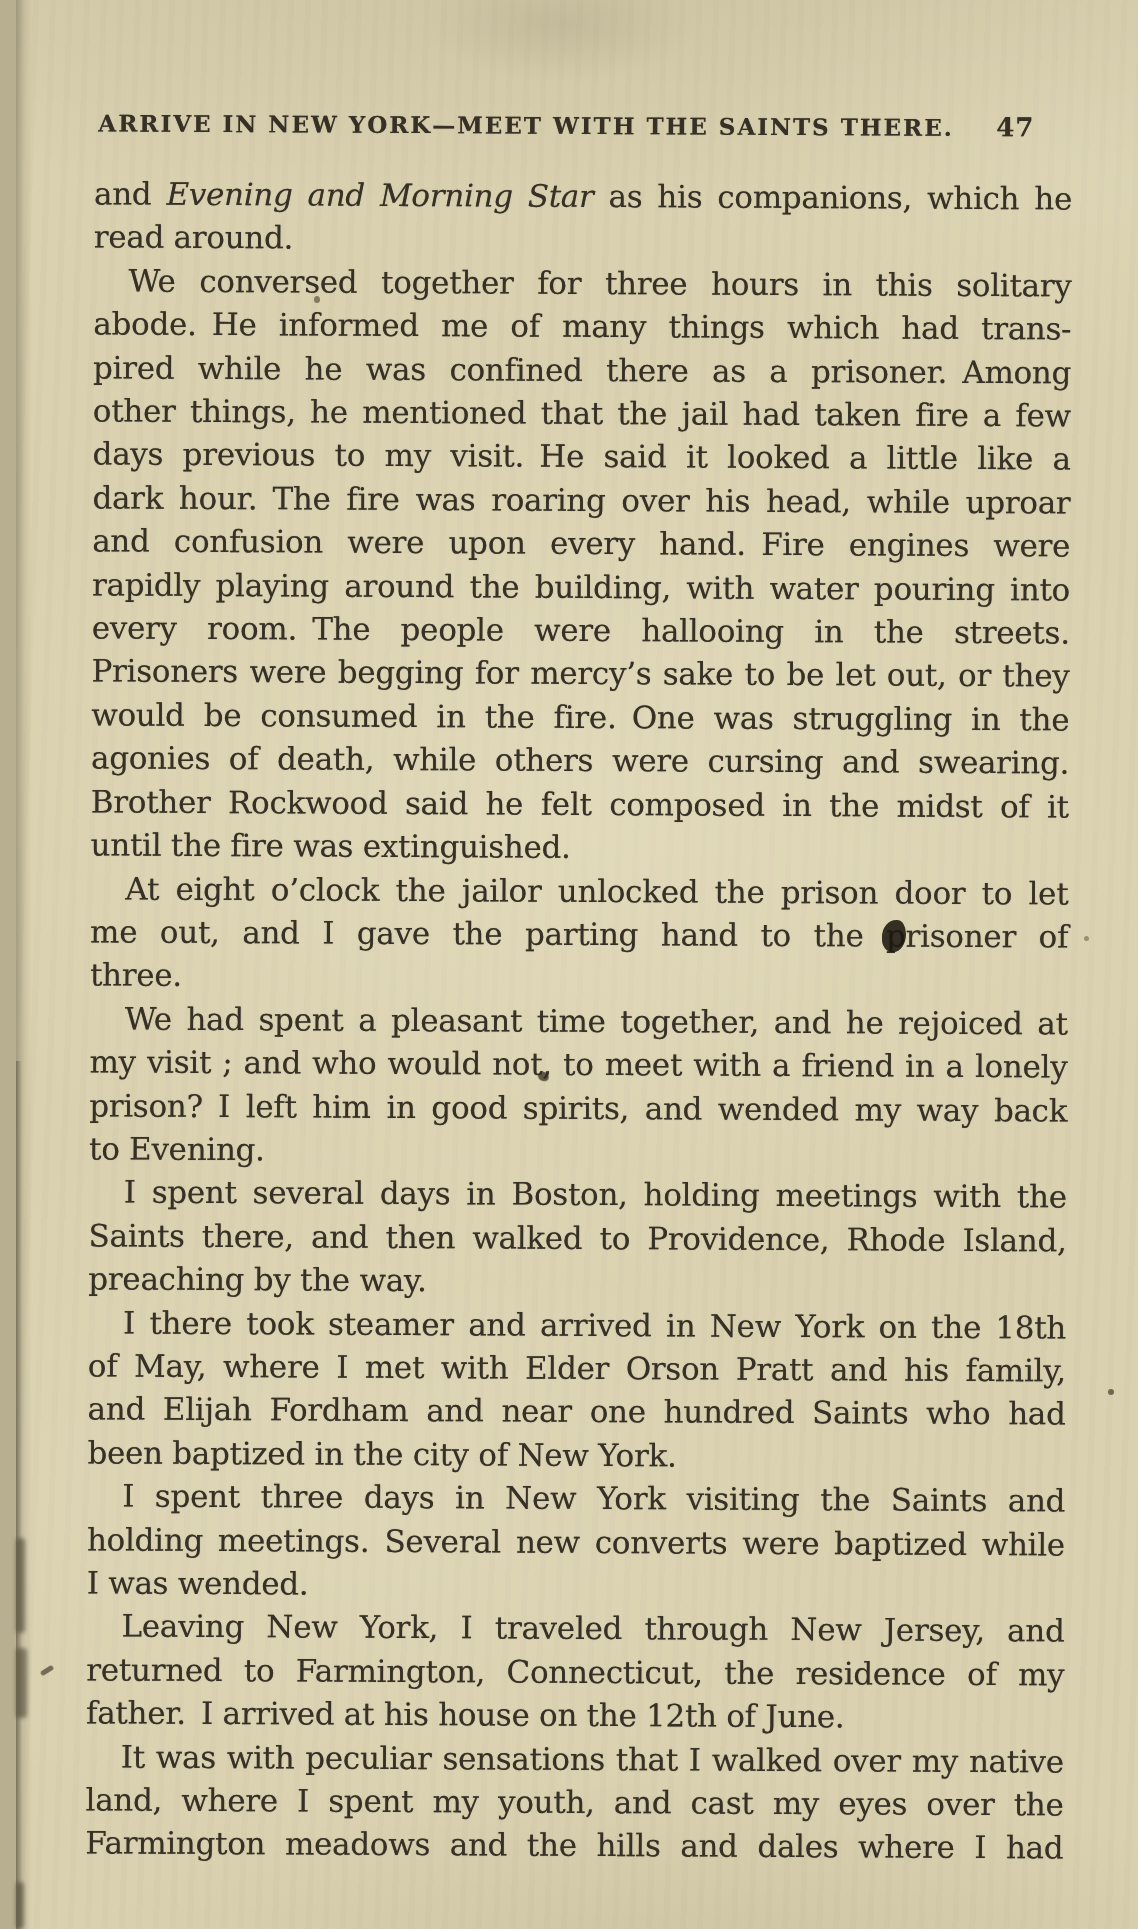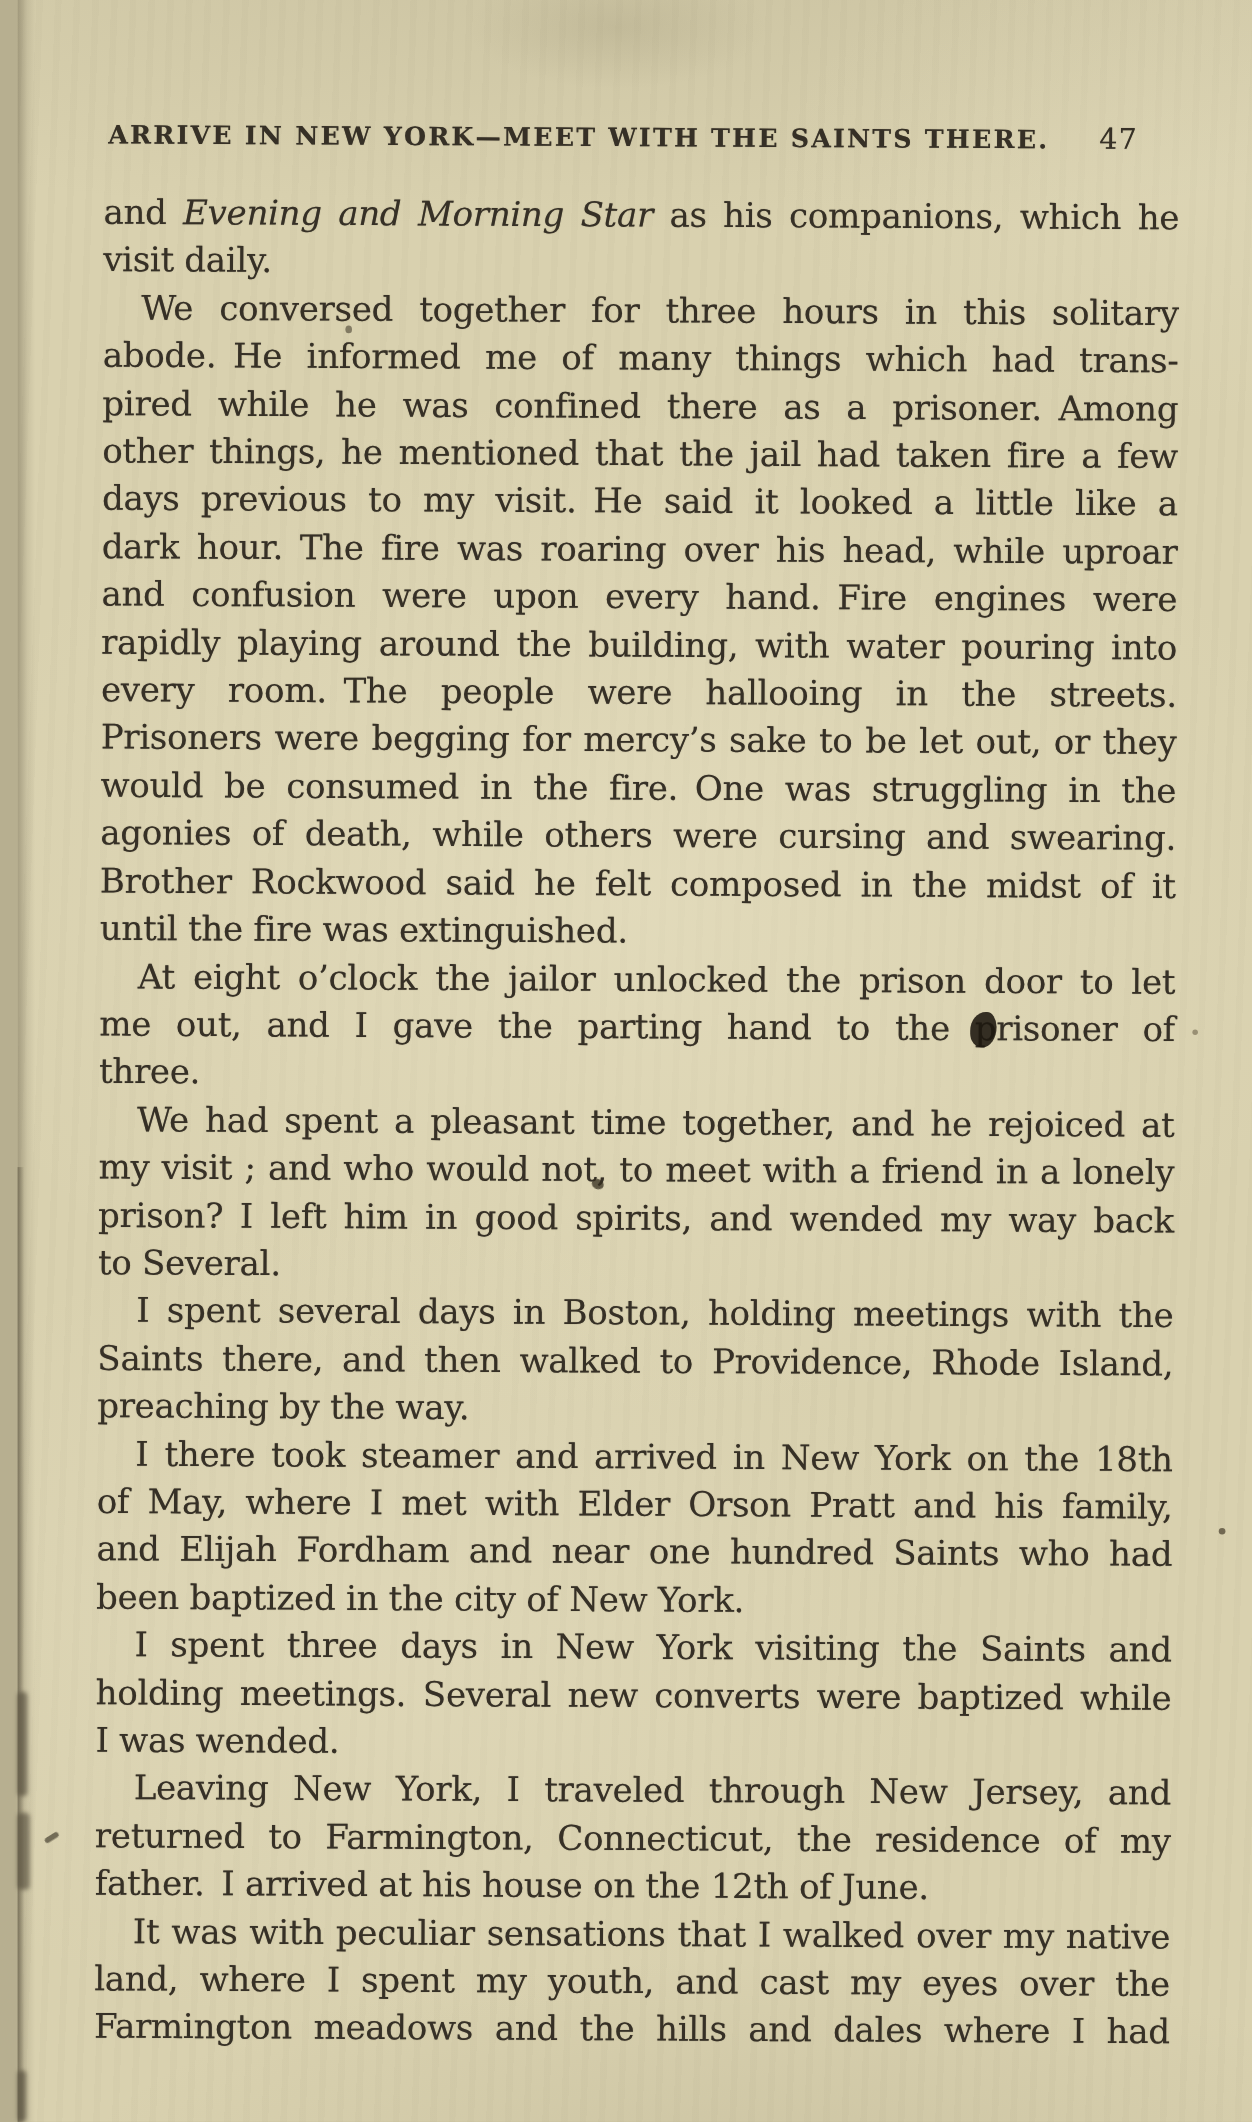--- a/index.html
+++ b/index.html
@@ -25,21 +25,21 @@
     position:absolute;top:112px;left:78px;right:124px;
     display:flex;justify-content:space-between;align-items:baseline;
     color:var(--ink,#363026);
   }
   .header-title{
     font-size:23px;font-weight:700;letter-spacing:2px;line-height:1;
     white-space:nowrap;
     text-shadow:0 0 0.7px rgba(54,48,38,0.6);
   }
   .page-number{
-    font-size:26px;font-weight:400;line-height:1;letter-spacing:1px;
+    font-size:26px;font-weight:700;line-height:1;letter-spacing:1px;
     text-shadow:0 0 0.7px rgba(54,48,38,0.6);
   }
   .textblock{
     position:absolute;top:175px;left:74px;width:978px;
     color:var(--ink,#363026);
   }
   .line{
     font-size:31px;line-height:43.4px;letter-spacing:-0.3px;
     text-align:justify;text-align-last:justify;
     text-shadow:0 0 0.8px rgba(54,48,38,0.55);
@@ -75,21 +75,21 @@
 
   <div class="content">
     <div class="header">
       <div class="header-title">ARRIVE IN NEW YORK—MEET WITH THE SAINTS THERE.</div>
       <div class="page-number">47</div>
     </div>
 
     <div class="textblock">
         <div>
           <div class="line"><span>and </span><span class="italic">Evening and Morning Star</span><span> as his companions, which he</span></div>
-          <div class="line end"><span>visit daily.</span></div>
+          <div class="line end"><span>read around.</span></div>
         </div>
         <div>
           <div class="line indent"><span>We conversed together for three hours in this solitary</span></div>
           <div class="line"><span>abode. He informed me of many things which had trans-</span></div>
           <div class="line"><span>pired while he was confined there as a prisoner. Among</span></div>
           <div class="line"><span>other things, he mentioned that the jail had taken fire a few</span></div>
           <div class="line"><span>days previous to my visit. He said it looked a little like a</span></div>
           <div class="line"><span>dark hour. The fire was roaring over his head, while uproar</span></div>
           <div class="line"><span>and confusion were upon every hand. Fire engines were</span></div>
           <div class="line"><span>rapidly playing around the building, with water pouring into</span></div>
@@ -102,21 +102,21 @@
         </div>
         <div>
           <div class="line indent"><span>At eight o’clock the jailor unlocked the prison door to let</span></div>
           <div class="line"><span>me out, and I gave the parting hand to the prisoner of</span></div>
           <div class="line end"><span>three.</span></div>
         </div>
         <div>
           <div class="line indent"><span>We had spent a pleasant time together, and he rejoiced at</span></div>
           <div class="line"><span>my visit ; and who would not, to meet with a friend in a lonely</span></div>
           <div class="line"><span>prison? I left him in good spirits, and wended my way back</span></div>
-          <div class="line end"><span>to Several.</span></div>
+          <div class="line end"><span>to Evening.</span></div>
         </div>
         <div>
           <div class="line indent"><span>I spent several days in Boston, holding meetings with the</span></div>
           <div class="line"><span>Saints there, and then walked to Providence, Rhode Island,</span></div>
           <div class="line end"><span>preaching by the way.</span></div>
         </div>
         <div>
           <div class="line indent"><span>I there took steamer and arrived in New York on the 18th</span></div>
           <div class="line"><span>of May, where I met with Elder Orson Pratt and his family,</span></div>
           <div class="line"><span>and Elijah Fordham and near one hundred Saints who had</span></div>

